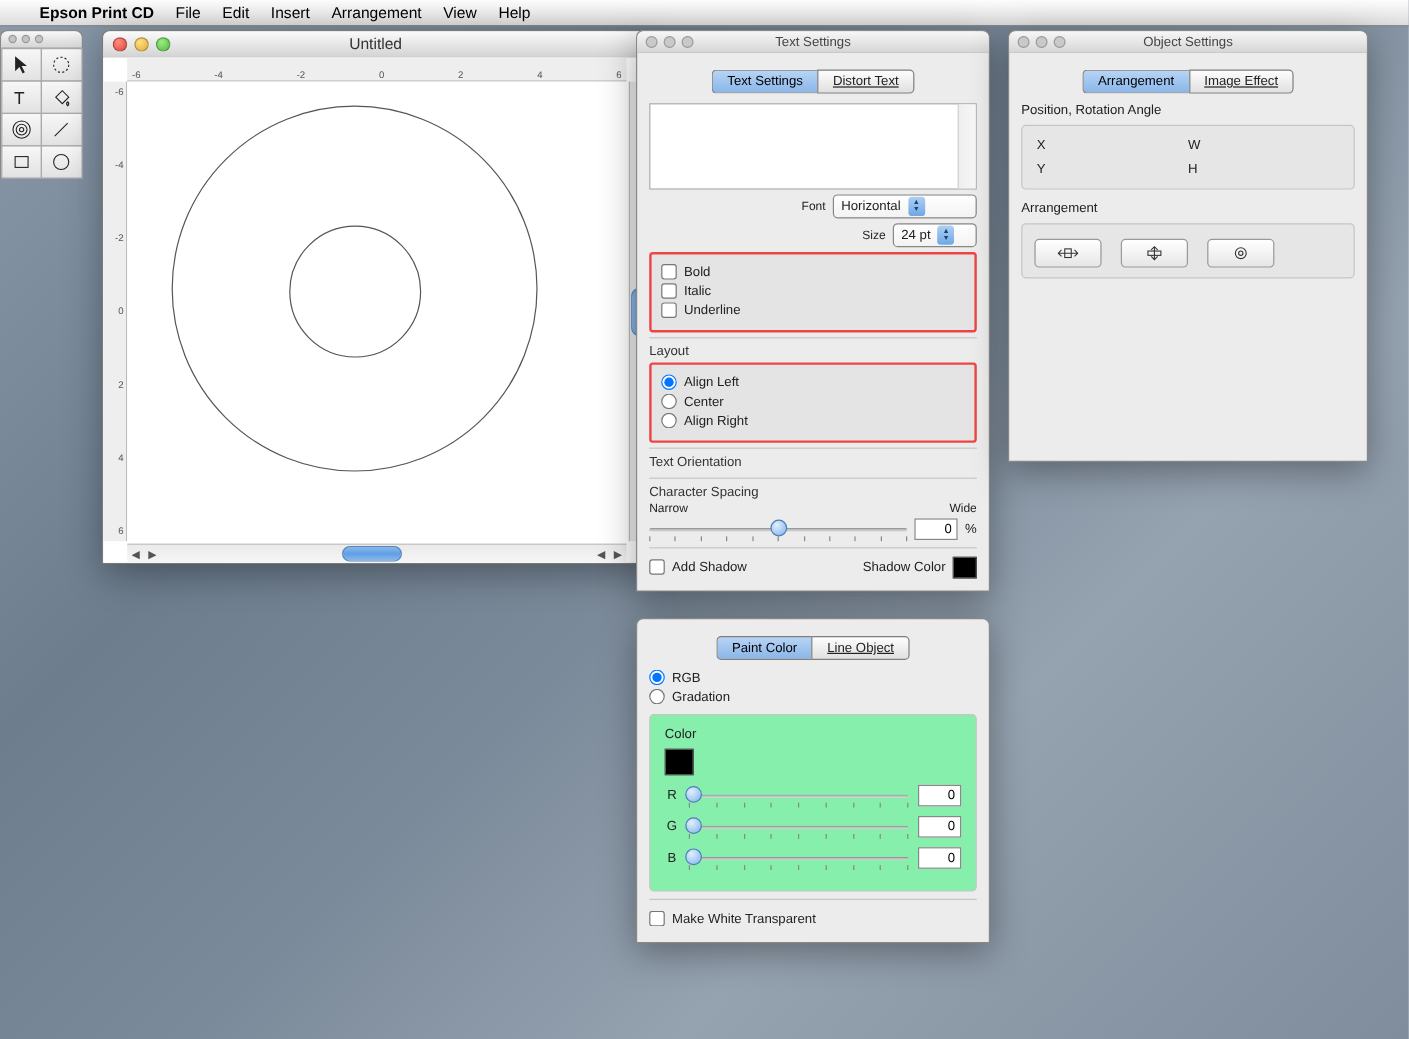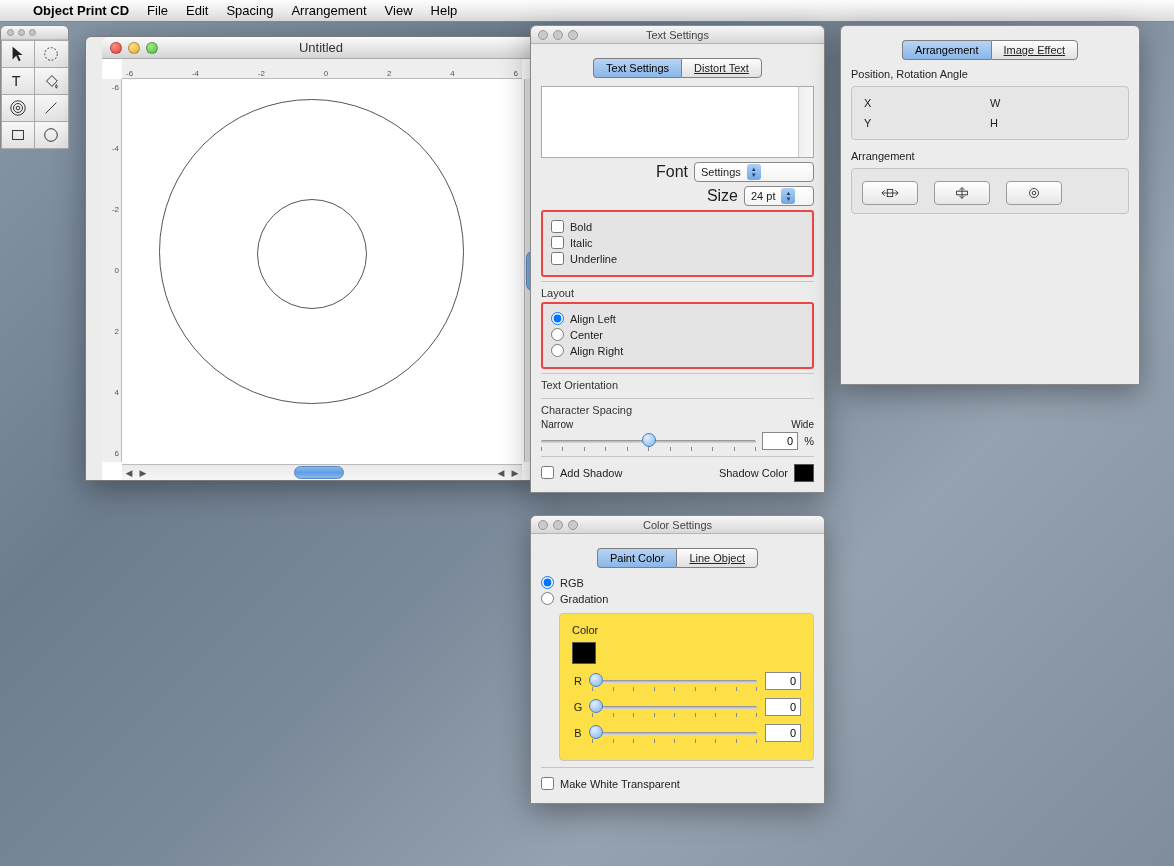--- a/index.html
+++ b/index.html
@@ -13,21 +13,21 @@
 
 
 .toolpalette { position: absolute; top: 25px; left: 0; width: 69px; background: #e8e8e8; border: 1px solid #888; border-radius: 6px 6px 0 0; }
 .toolpalette .tp-title { height: 14px; background: linear-gradient(#f8f8f8, #d6d6d6); border-bottom: 1px solid #bbb; border-radius: 6px 6px 0 0; display:flex; align-items:center; padding-left:6px; gap:4px;}
 .tp-title .tdot { width:7px; height:7px; border-radius:50%; background:#c4c4c4; border:0.5px solid #999;}
 .toolgrid { display: grid; grid-template-columns: 1fr 1fr; }
 .tool { height: 28px; border: 1px solid #aaa; margin:-0.5px; display: flex; align-items: center; justify-content: center; background: linear-gradient(#f7f7f7,#e2e2e2); cursor:pointer; }
 .tool svg { width: 18px; height: 18px; }
 
 
-.docwin { position: absolute; top: 36px; left: 85px; width: 456px; height: 445px; background: #ececec; border: 1px solid #7a7a7a; border-radius: 6px 6px 0 0; box-shadow: 0 8px 30px rgba(0,0,0,0.35); padding-left: 16px; }
+.docwin { position: absolute; top: 25px; left: 85px; width: 456px; height: 445px; background: #ececec; border: 1px solid #7a7a7a; border-radius: 6px 6px 0 0; box-shadow: 0 8px 30px rgba(0,0,0,0.35); }
 .titlebar { height: 22px; background: linear-gradient(#fbfbfb, #d4d4d4); border-bottom: 1px solid #aaa; border-radius: 6px 6px 0 0; display: flex; align-items: center; position: relative; }
 .traffic { display: flex; gap: 6px; padding-left: 8px; }
 .tl { width: 12px; height: 12px; border-radius: 50%; border: 0.5px solid rgba(0,0,0,0.25); }
 .tl.r { background: radial-gradient(circle at 35% 30%, #ff8f80, #e0443e); }
 .tl.y { background: radial-gradient(circle at 35% 30%, #ffe27d, #e0a93d); }
 .tl.g { background: radial-gradient(circle at 35% 30%, #9bed82, #55b946); }
 .titletext { position: absolute; left: 0; right: 0; text-align: center; font-size: 13px; color: #333; pointer-events:none; }
 .canvaswrap { position: relative; background: #fff; margin: 0; height: calc(100% - 22px); }
 .ruler-h { position:absolute; left:20px; right:18px; top:0; height:20px; background:#eee; border-bottom:1px solid #bbb; font-size:8px; color:#555; display:flex; justify-content:space-between; align-items:flex-end; padding:0 4px;}
 .ruler-v { position:absolute; top:20px; left:0; width:20px; bottom:18px; background:#eee; border-right:1px solid #bbb; font-size:8px; color:#555; display:flex; flex-direction:column; justify-content:space-between; align-items:flex-end; padding:4px 2px;}
@@ -49,21 +49,21 @@
 .ptitle .ptext { position:absolute; left:0; right:0; text-align:center; font-size:11px; color:#444; pointer-events:none;}
 .panel .pbody { padding: 8px 10px 10px; font-size: 11px; color:#222; }
 
 .segtabs { display:flex; justify-content:center; margin:6px 0 8px; }
 .segtabs .seg { height:20px; padding:0 12px; display:flex; align-items:center; font-size:11px; border:1px solid #7f7f7f; background:linear-gradient(#fdfdfd,#e0e0e0); cursor:pointer; }
 .segtabs .seg:first-child { border-radius:4px 0 0 4px; border-right:none; }
 .segtabs .seg:last-child { border-radius:0 4px 4px 0;text-decoration:underline; }
 .segtabs .seg.active { background:linear-gradient(#b7d4f5,#8ab6e8); color:#000; }
 
 .field-row { display:flex; align-items:center; justify-content:flex-end; gap:6px; margin:4px 0;}
-.field-row label { font-size:16px; }
+.field-row label { font-size:10px; }
 .combo { display:inline-flex; align-items:center; height:20px; border:1px solid #888; border-radius:4px; background:linear-gradient(#fff,#f3f3f3); padding:0 4px 0 6px; font-size:11px; cursor:pointer;}
 .combo .arrows { width:14px; height:16px; margin-left:6px; background:linear-gradient(#aecff3,#6ea8e5); border-radius:3px; display:flex; flex-direction:column; align-items:center; justify-content:center; font-size:6px; color:#1b3f70; line-height:6px;}
 
 .section-title { font-size:11px; color:#333; border-top:1px solid #c5c5c5; padding:5px 0 3px; margin-top:4px; }
 .section-body { background:#e4e4e4; border:2px solid #ef4444; border-radius:3px; padding:5px 8px 7px; }
 .chk { display:flex; align-items:center; gap:6px; margin:3px 0; cursor:pointer;}
 .chk input[type=checkbox] { width:13px; height:13px; }
 .rad { display:flex; align-items:center; gap:6px; margin:3px 0; cursor:pointer;}
 .rad input[type=radio] { width:13px; height:13px; }
 
@@ -83,34 +83,34 @@
 
 .obj-group { border:1px solid #c5c5c5; border-radius:4px; padding:10px 12px; margin:4px 0 10px; background:#e6e6e6;}
 .obj-labels { display:grid; grid-template-columns:1fr 1fr; row-gap:8px; font-size:11px; }
 .arr-btns { display:flex; gap:16px; margin-top:4px;}
 .arr-btn { width:56px; height:24px; border:1px solid #999; border-radius:4px; background:linear-gradient(#fff,#e6e6e6); display:flex; align-items:center; justify-content:center; cursor:pointer;}
 .arr-btn svg { width:18px; height:14px; }
 
 .bottom-row { display:flex; align-items:center; gap:6px; padding:6px 0 0; border-top:1px solid #c5c5c5; margin-top:6px;}
 .flex-spacer { flex:1; }
 
-.color-section { border:1px solid #c5c5c5; border-radius:4px; background:#fde047; padding:10px 12px; margin-top:8px;margin-left:18px;}
+.color-section { border:1px solid #c5c5c5; border-radius:4px; background:#86efac; padding:10px 12px; margin-top:8px;}
 .rgb-row { display:flex; align-items:center; gap:8px; margin:8px 0;}
 .rgb-row .lab { width:12px; font-size:11px; text-align:center;}
 
 </style>
 </head>
 <body>
 
 <div class="menubar">
   <span class="apple"></span>
-  <span class="appname">Object Print CD</span>
+  <span class="appname">Epson Print CD</span>
   <span class="mitem">File</span>
   <span class="mitem">Edit</span>
-  <span class="mitem">Spacing</span>
+  <span class="mitem">Insert</span>
   <span class="mitem">Arrangement</span>
   <span class="mitem">View</span>
   <span class="mitem">Help</span>
 </div>
 
 <div class="toolpalette">
   <div class="tp-title">
     <span class="tdot"></span>
       <span class="tdot"></span>
       <span class="tdot"></span>
@@ -222,21 +222,21 @@
     <div class="segtabs">
       <div class="seg active">Text Settings</div>
       <div class="seg">Distort Text</div>
     </div>
     <div class="textedit">
         <div class="tescroll"></div>
       </div>
     <div class="field-row">
       <label>Font</label>
       <div class="combo" style="width:120px">
-          <span>Settings</span>
+          <span>Horizontal</span>
           <span class="arrows">▲<br>▼</span>
         </div>
     </div>
     <div class="field-row">
       <label>Size</label>
       <div class="combo" style="width:70px">
           <span>24 pt</span>
           <span class="arrows">▲<br>▼</span>
         </div>
     </div>
@@ -307,28 +307,20 @@
           <span>Add Shadow</span>
         </label>
       <div class="flex-spacer"></div>
       <span>Shadow Color</span>
       <span class="swatch"></span>
     </div>
   </div>
 </div>
 
 <div class="panel" style="top:515px; left:530px; width:295px;">
-  <div class="ptitle">
-    <div class="pdots">
-        <div class="pdot"></div>
-        <div class="pdot"></div>
-        <div class="pdot"></div>
-      </div>
-    <div class="ptext">Color Settings</div>
-  </div>
   <div class="pbody">
     <div class="segtabs">
       <div class="seg active">Paint Color</div>
       <div class="seg">Line Object</div>
     </div>
     <label class="rad">
         <input type="radio" name="cmode" checked="" style="">
         <span>RGB</span>
       </label>
     <label class="rad">
@@ -401,20 +393,28 @@
     <div class="bottom-row">
       <label class="chk">
           <input type="checkbox" style="">
           <span>Make White Transparent</span>
         </label>
     </div>
   </div>
 </div>
 
 <div class="panel" style="top:25px; left:840px; width:300px; height:360px;">
+  <div class="ptitle">
+    <div class="pdots">
+        <div class="pdot"></div>
+        <div class="pdot"></div>
+        <div class="pdot"></div>
+      </div>
+    <div class="ptext">Object Settings</div>
+  </div>
   <div class="pbody">
     <div class="segtabs">
       <div class="seg active">Arrangement</div>
       <div class="seg">Image Effect</div>
     </div>
     <div style="margin:4px 0 6px;">Position, Rotation Angle</div>
     <div class="obj-group">
       <div class="obj-labels">
         <span>X</span>
         <span>W</span>

